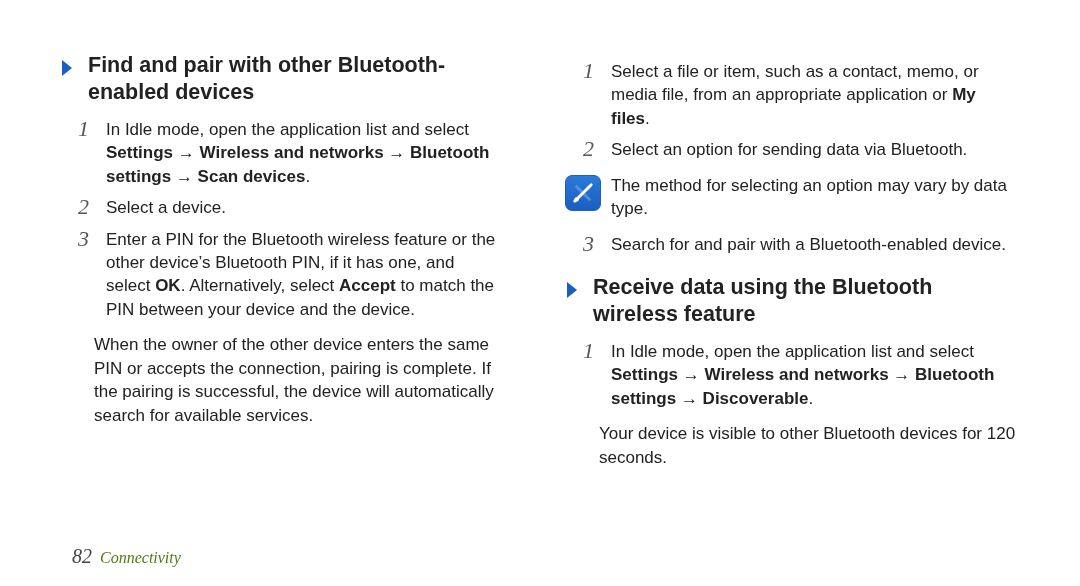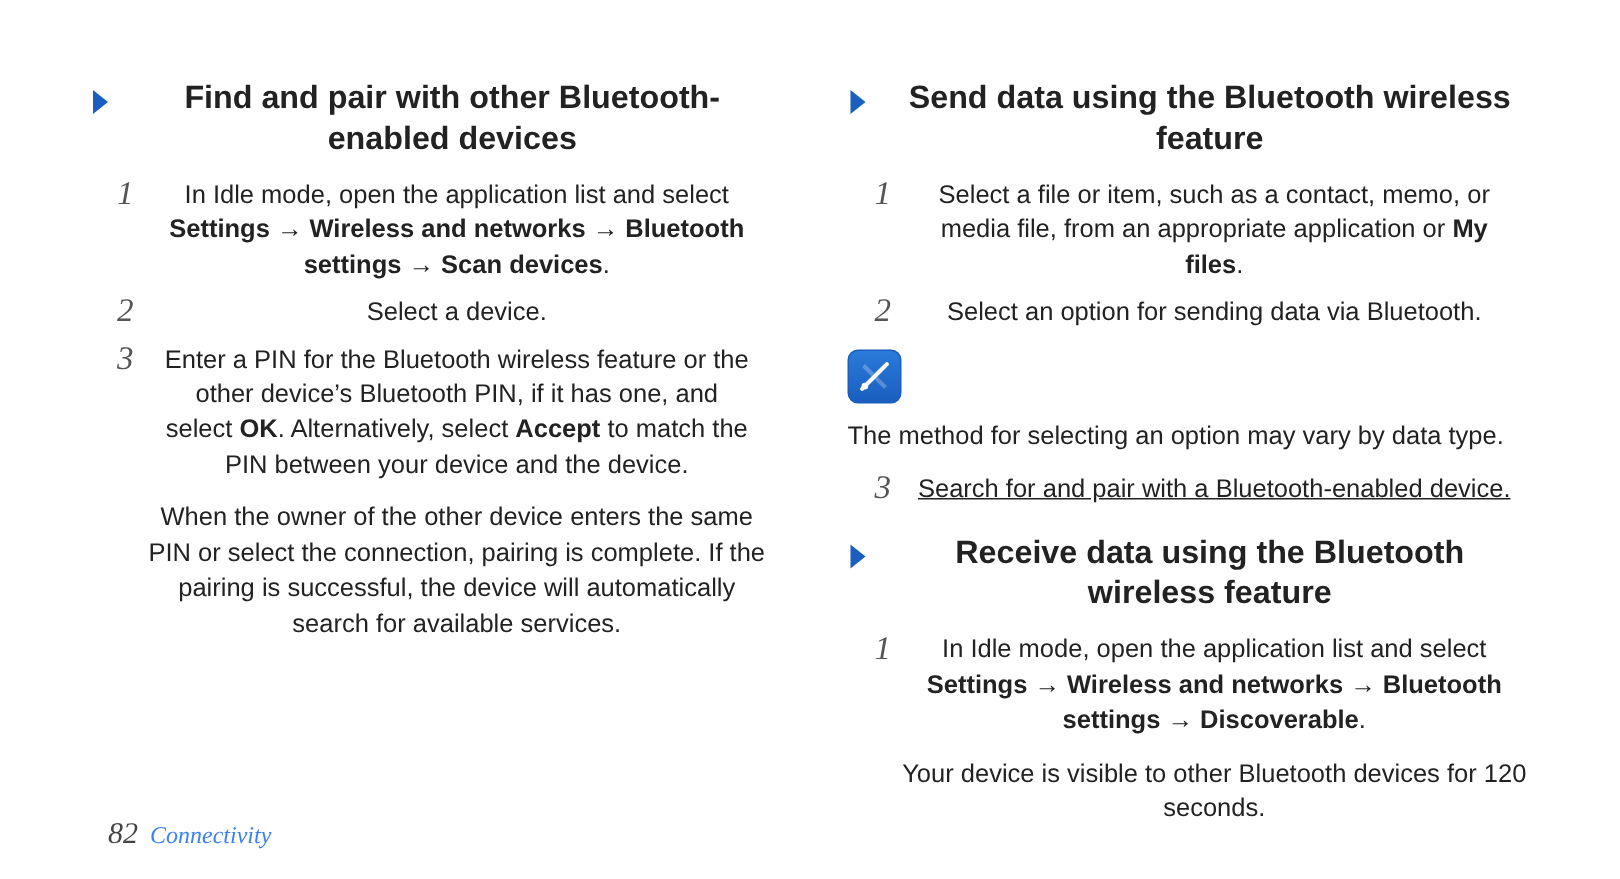--- a/index.html
+++ b/index.html
@@ -11,21 +11,20 @@
     font-family: "Segoe UI", "Helvetica Neue", Arial, sans-serif;
     color: #222;
     overflow: hidden;
   }
   .page {
     position: relative;
     box-sizing: border-box;
     width: 1080px;
     height: 586px;
     padding: 48px 60px 0 60px;
-    text-align: center;
   }
   .cols {
     display: flex;
     gap: 50px;
   }
   .col {
     width: 460px;
   }
   .heading {
     display: flex;
@@ -78,21 +77,20 @@
     line-height: 1.38;
     margin: 0 0 10px 0;
   }
   .note {
     display: flex;
     align-items: flex-start;
     gap: 10px;
     margin: 6px 0 6px 0;
     font-size: 17px;
     line-height: 1.38;
-    flex-direction: column;
   }
   .note-icon {
     flex: 0 0 auto;
     width: 34px;
     height: 34px;
     border-radius: 7px;
     background: linear-gradient(180deg, #2a7ad9 0%, #1a5ec0 100%);
     border: 1px solid #1a5ec0;
     display: flex;
     align-items: center;
@@ -113,21 +111,21 @@
   .pageno {
     font-family: Georgia, "Times New Roman", serif;
     font-style: italic;
     font-size: 20px;
     color: #444;
   }
   .footer-label {
     font-family: Georgia, "Times New Roman", serif;
     font-style: italic;
     font-size: 16px;
-    color: #3b82f6;
+    color: #4d7c0f;
   }
 </style>
 </head>
 <body>
 
 <div class="page">
   <div class="cols">
 
     <div class="col">
 
@@ -146,35 +144,27 @@
         </li>
         <li>
           <span>Select a device.</span>
         </li>
         <li>
           <span>Enter a PIN for the Bluetooth wireless feature or the other device’s Bluetooth PIN, if it has one, and select </span><span class="b">OK</span><span>. Alternatively, select </span><span class="b">Accept</span><span> to match the PIN between your device and the device.</span>
         </li>
       </ol>
 
       <div class="indent-block">
-        <span>When the owner of the other device enters the same PIN or select the connection, pairing is complete. If the pairing is successful, the device will automatically search for available services.</span>
+        <span>When the owner of the other device enters the same PIN or accepts the connection, pairing is complete. If the pairing is successful, the device will automatically search for available services.</span>
       </div>
 
     </div>
 
     <div class="col">
 
-      <div class="heading">
-        <span class="chev">
-          <svg width="16" height="20" viewBox="0 0 16 20">
-              <path d="M2 2 L12 10 L2 18 Z" fill="#1a5ec0"></path>
-            </svg>
-        </span>
-        <span class="h-title">Send data using the Bluetooth wireless feature</span>
-      </div>
 
       <ol class="steps">
         <li>
           <span>Select a file or item, such as a contact, memo, or media file, from an appropriate application or </span><span class="b">My files</span><span>.</span>
         </li>
         <li>
           <span>Select an option for sending data via Bluetooth.</span>
         </li>
       </ol>
 
@@ -182,21 +172,21 @@
         <span class="note-icon">
           <svg width="22" height="22" viewBox="0 0 24 24">
             <path d="M4 4 L20 20 M20 4 L4 20" stroke="rgba(255,255,255,0.25)" stroke-width="3" fill="none"></path>
             <path d="M3 21 L21 3" stroke="#fff" stroke-width="3" stroke-linecap="round"></path>
             <circle cx="5" cy="19" r="2.4" fill="#fff"></circle>
           </svg>
         </span>
         <span class="note-text">The method for selecting an option may vary by data type.</span>
       </div>
 
-      <ol class="steps" start="3" style="counter-reset: step 2; text-decoration: underline;">
+      <ol class="steps" start="3" style="counter-reset: step 2;">
         <li>
           <span>Search for and pair with a Bluetooth-enabled device.</span>
         </li>
       </ol>
 
       <div class="heading" style="margin-top:18px;">
         <span class="chev">
           <svg width="16" height="20" viewBox="0 0 16 20">
               <path d="M2 2 L12 10 L2 18 Z" fill="#1a5ec0"></path>
             </svg>

